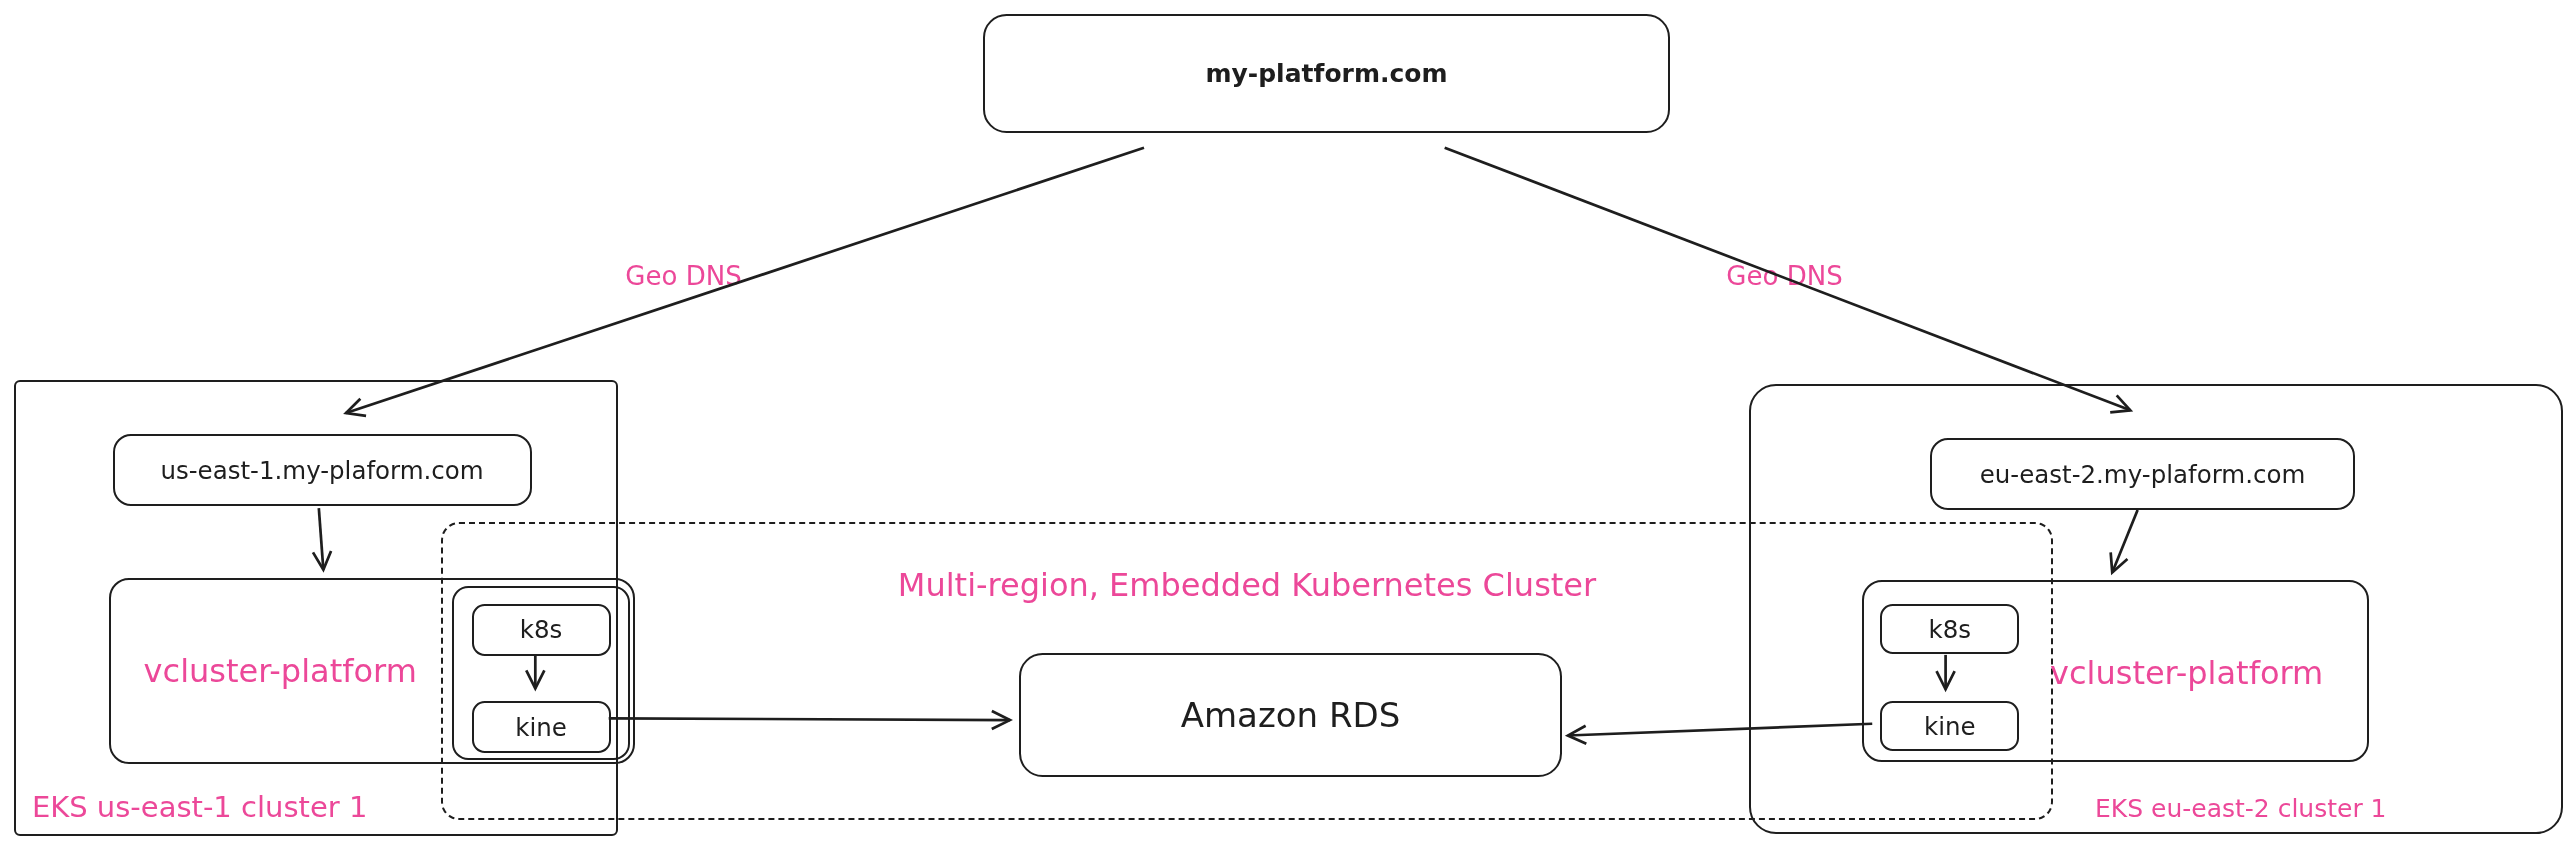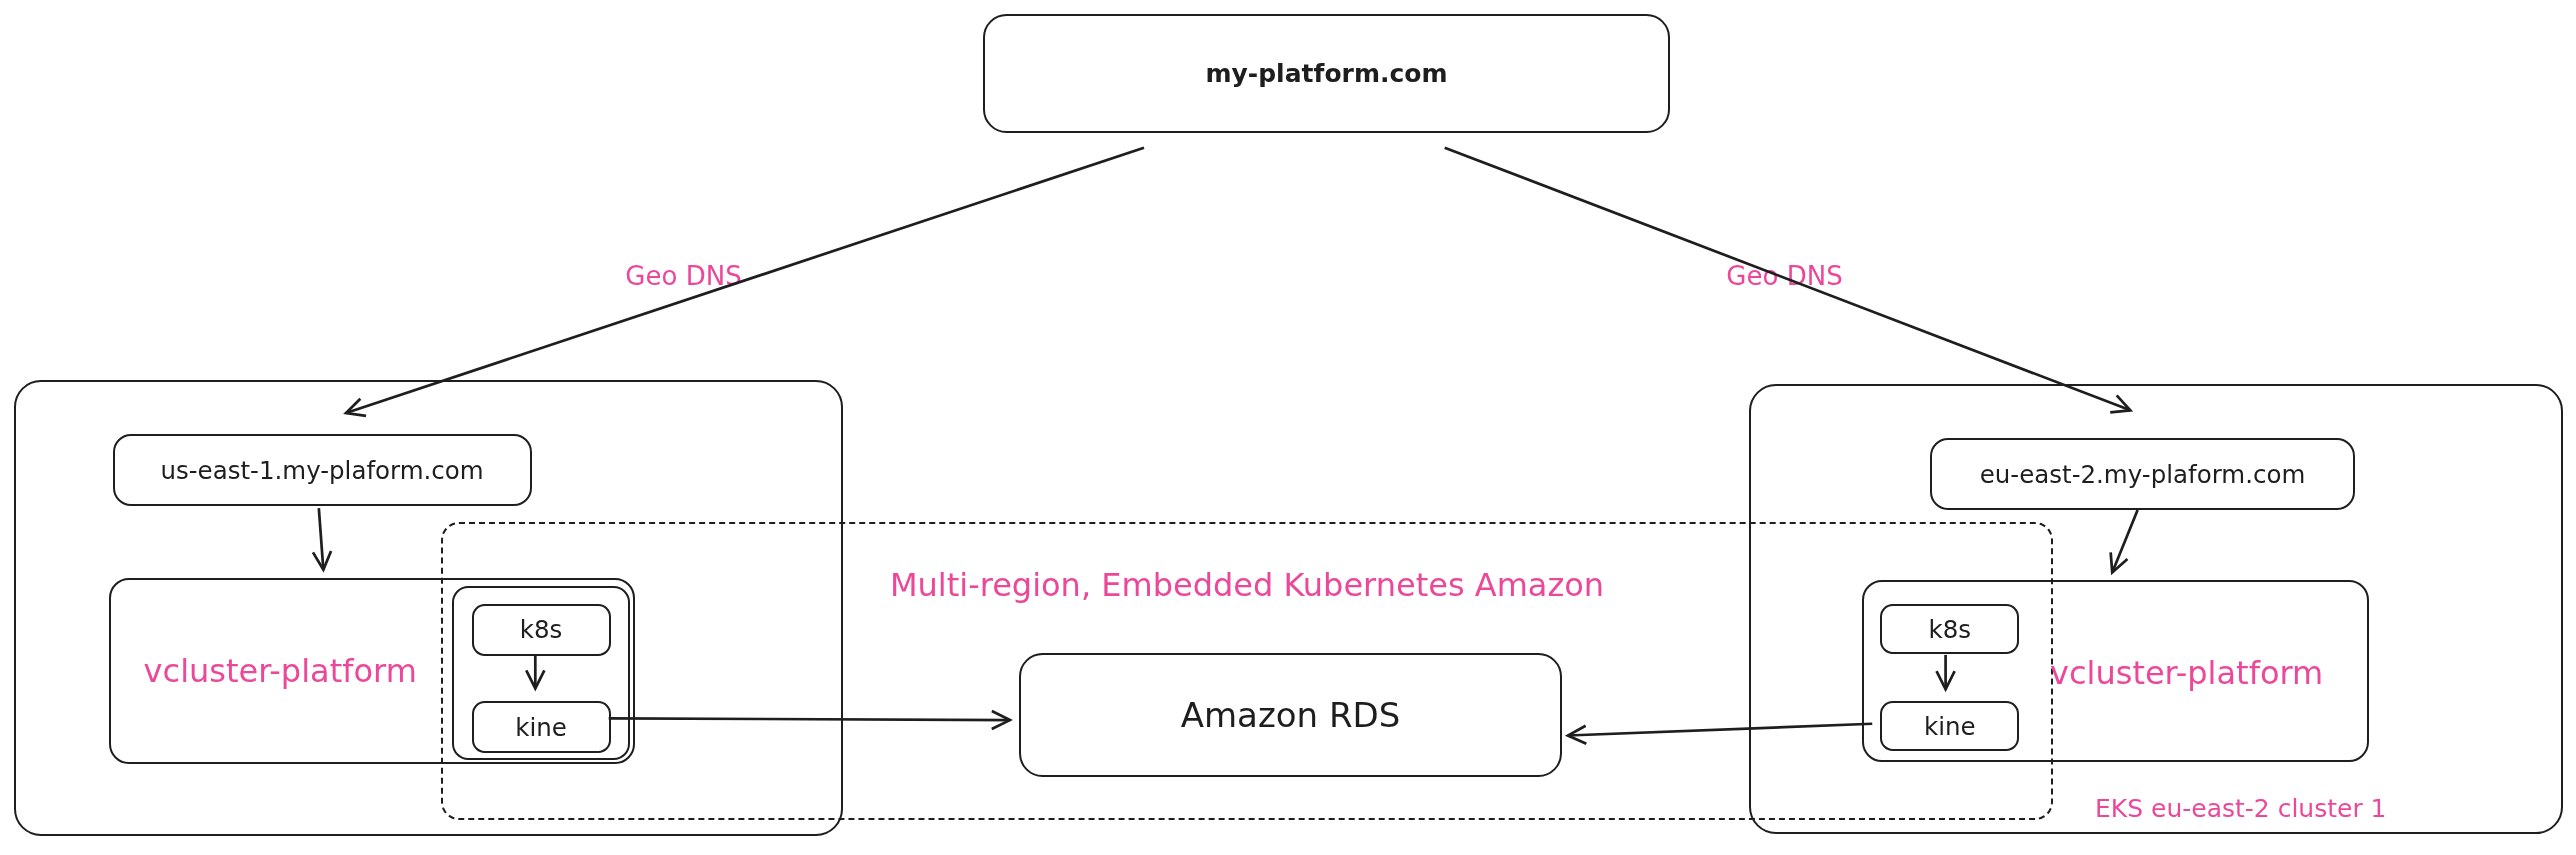--- a/index.html
+++ b/index.html
@@ -43,48 +43,49 @@
     top: 0;
     pointer-events: none;
   }
 </style>
 </head>
 <body>
 
 <div id="canvas">
 
   <div class="node dashed" style="left:441px; top:522px; width:1612px; height:298px; border-radius:18px;">
-    <div class="lbl" style="left:0; right:0; top:42px; text-align:center; font-size:32px;">Multi-region, Embedded Kubernetes Amazon</div>
+    <div class="lbl" style="left:0; right:0; top:42px; text-align:center; font-size:32px;">Multi-region, Embedded Kubernetes Cluster</div>
     <div class="node center" style="left:576px; top:129px; width:543px; height:124px; border-radius:23.5px;">
       <span style="font-size:34px;text-align:right;">Amazon RDS</span>
     </div>
   </div>
 
   <div class="node center" style="left:983px; top:13.6px; width:687px; height:119px; border-radius:23.5px;font-weight:bold;">
     <span style="font-size:25px;">my-platform.com</span>
   </div>
 
   <div class="lbl" style="left:584px; top:261px; width:199px; text-align:center; font-size:26px;">Geo DNS</div>
   <div class="lbl" style="left:1685px; top:261px; width:199px; text-align:center; font-size:26px;">Geo DNS</div>
 
-  <div class="node" style="left:13.6px; top:380px; width:829px; height:456px; border-radius:27px;">
+  <div class="node" style="left:13.6px; top:380px; width:604px; height:456px; border-radius:6px;">
     <div class="node center" style="left:97px; top:52px; width:419px; height:72px; border-radius:18px;">
       <span style="font-size:24.5px;">us-east-1.my-plaform.com</span>
     </div>
     <div class="node" style="left:93px; top:196px; width:526px; height:186px; border-radius:20px;">
       <div class="lbl" style="left:33px; top:72px; font-size:32px;">vcluster-platform</div>
       <div class="node" style="left:341px; top:6.3px; width:178px; height:174px; border-radius:16.3px;">
         <div class="node center" style="left:18px; top:15.4px; width:139px; height:52px; border-radius:12.7px;">
           <span style="font-size:24.5px;">k8s</span>
         </div>
         <div class="node center" style="left:18px; top:113px; width:139px; height:52px; border-radius:12.7px;">
           <span style="font-size:24.5px;">kine</span>
         </div>
       </div>
     </div>
+    <div class="lbl" style="left:16.3px; top:408px; font-size:29px;">EKS us-east-1 cluster 1</div>
   </div>
 
   <div class="node" style="left:1749px; top:384px; width:814px; height:450px; border-radius:27px;">
     <div class="node center" style="left:179px; top:52px; width:425px; height:72px; border-radius:18px;text-align:right;">
       <span style="font-size:24.5px;">eu-east-2.my-plaform.com</span>
     </div>
     <div class="node" style="left:111px; top:194px; width:507px; height:182px; border-radius:20px;">
       <div class="node center" style="left:16.3px; top:22px; width:139px; height:50px; border-radius:12.7px;">
         <span style="font-size:24.5px;">k8s</span>
       </div>

